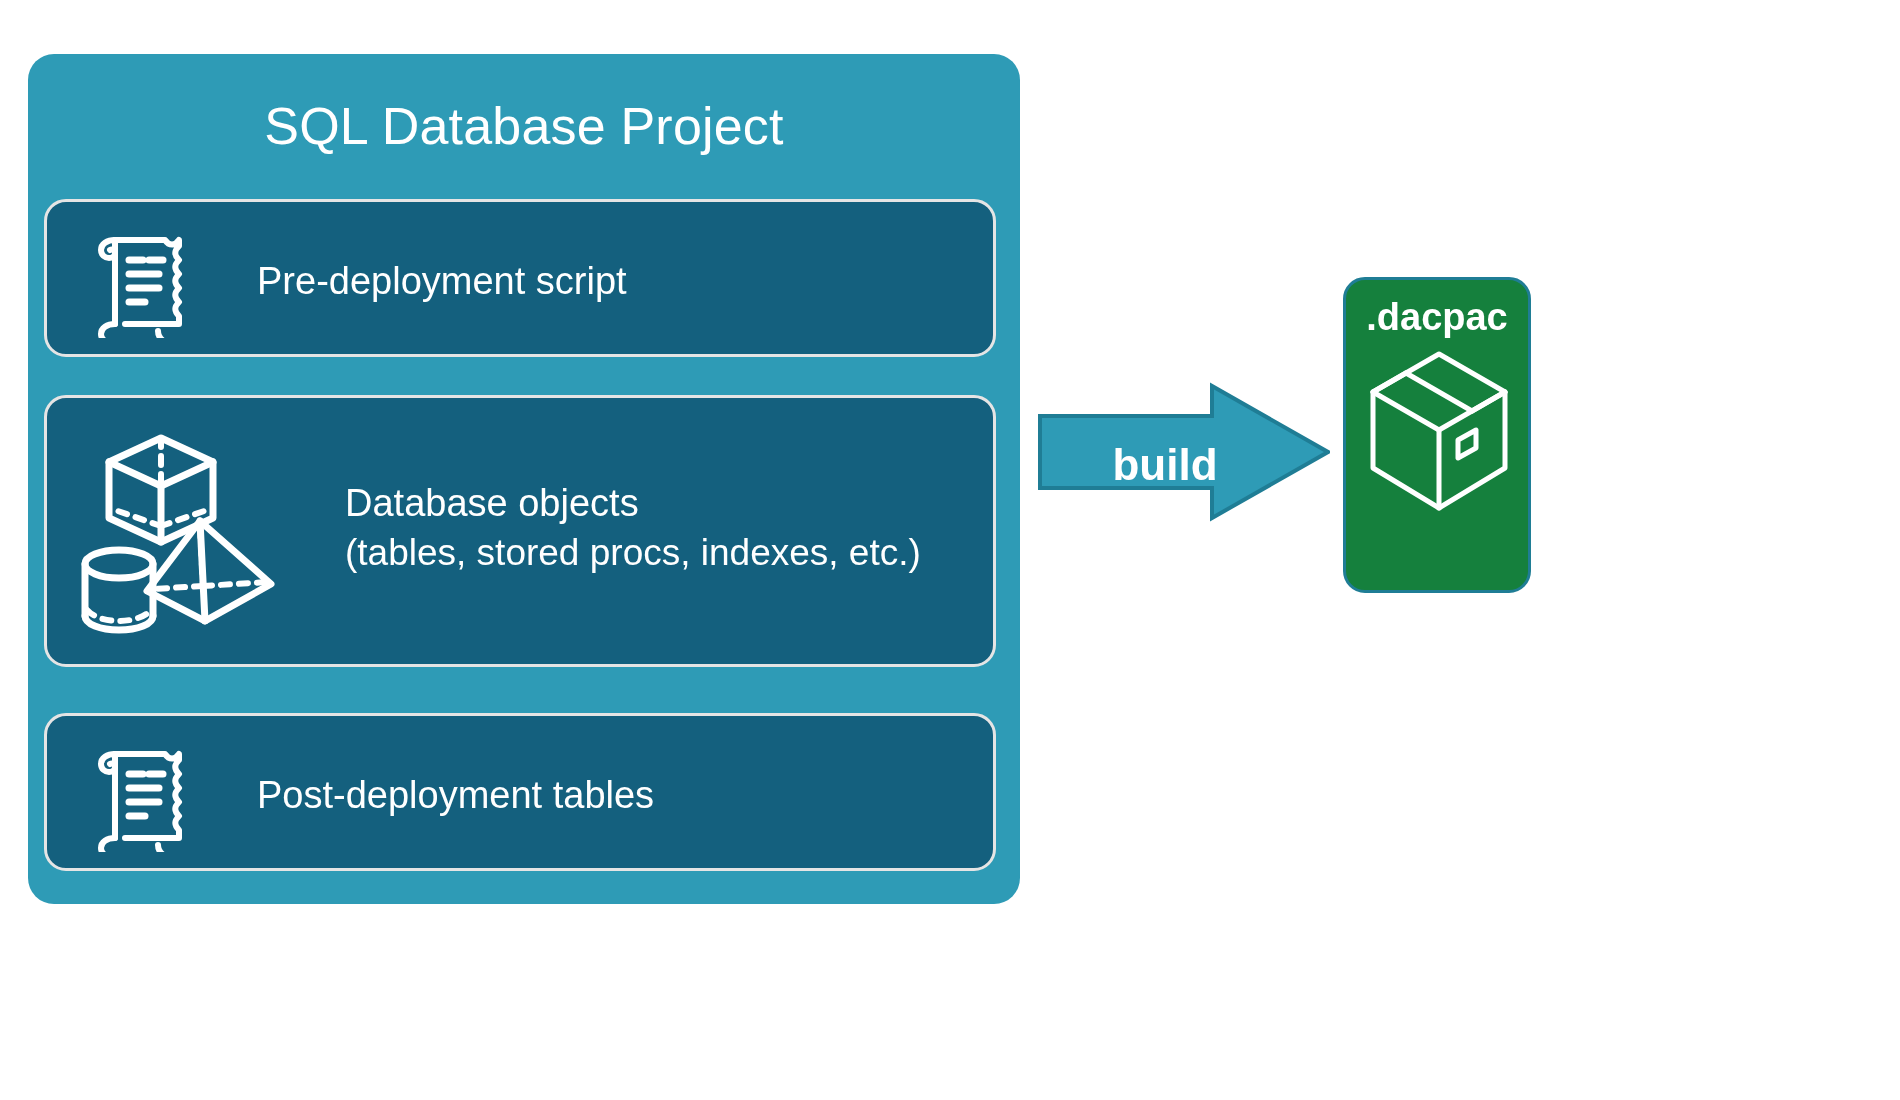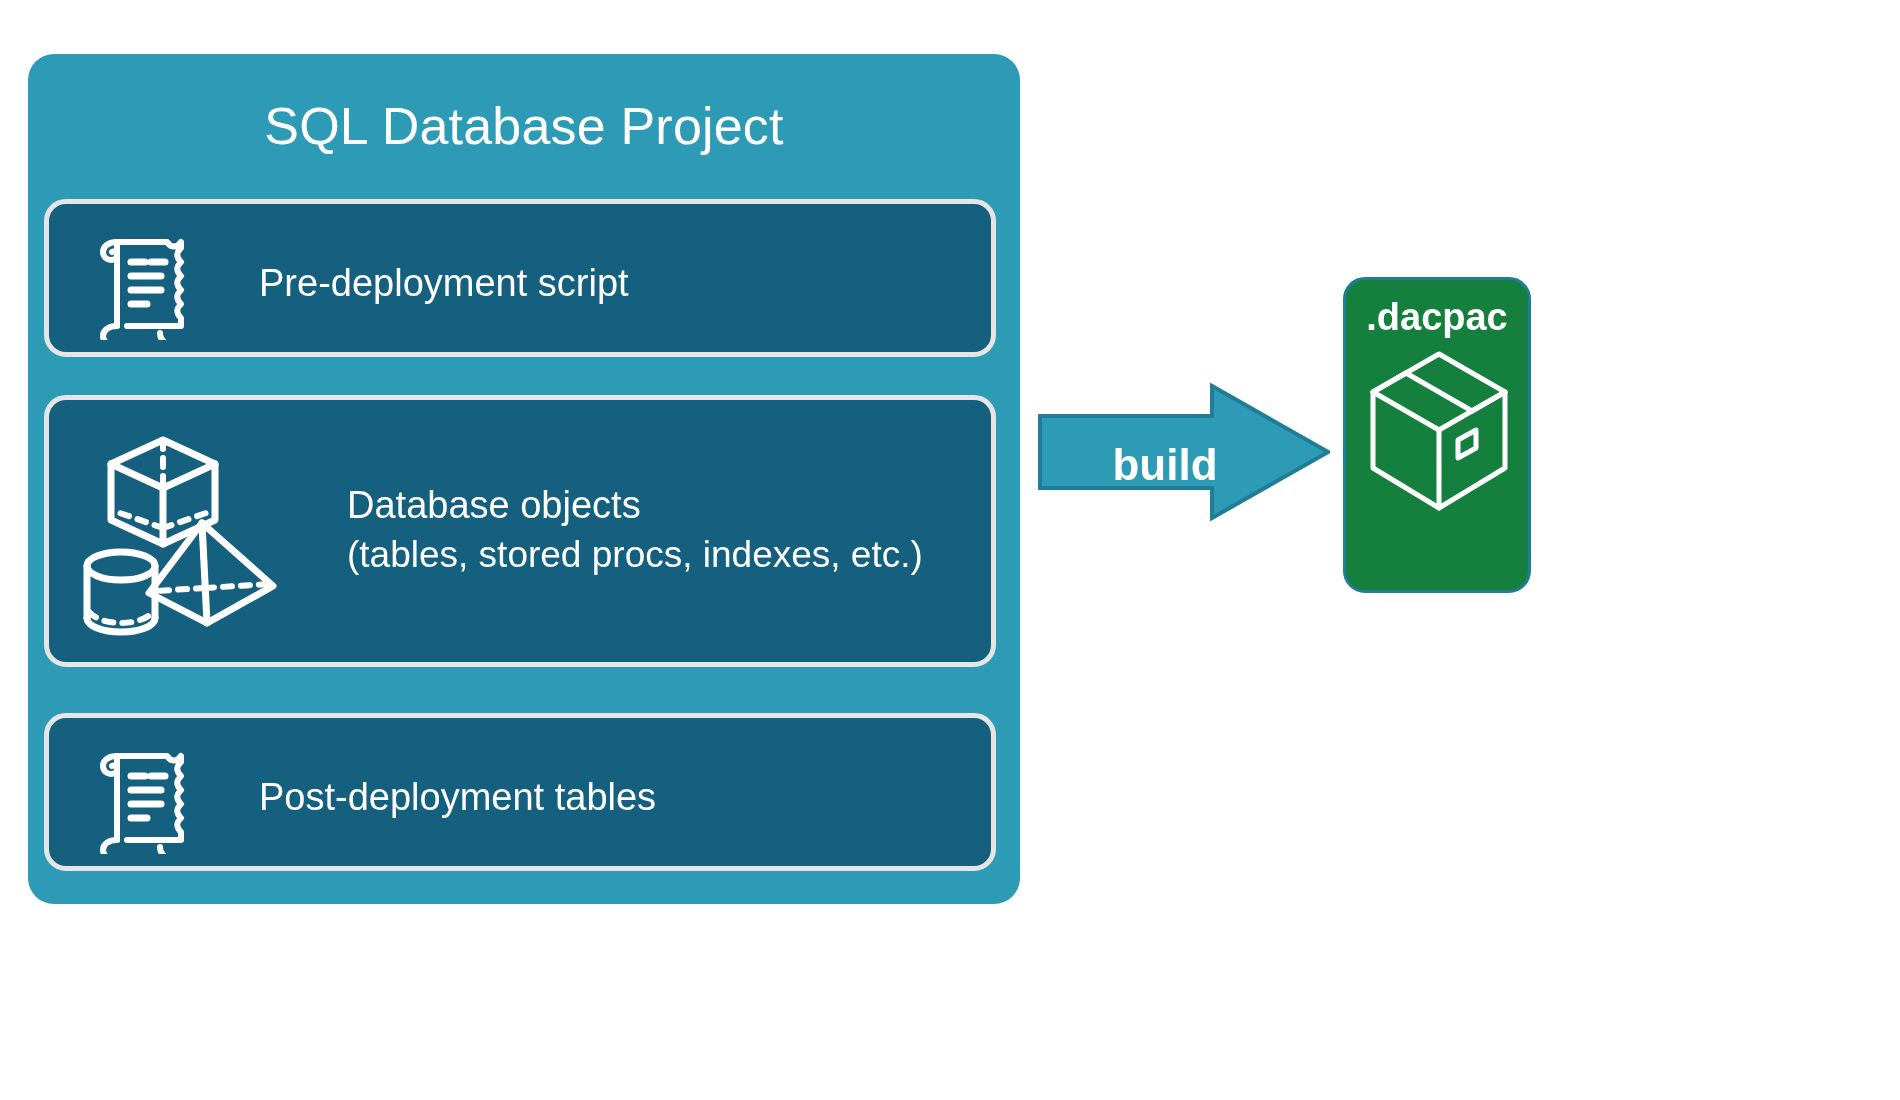--- a/index.html
+++ b/index.html
@@ -45,21 +45,21 @@
     font-weight: 400;
     letter-spacing: 0.2px;
     line-height: 60px;
     white-space: nowrap;
   }
 
   
   .card {
     position: absolute;
     background: #14607E;
-    border: 5px solid #e5e5e5;
+    border: 3px solid #e5e5e5;
     border-radius: 22px;
     box-sizing: border-box;
   }
   .card-pre  { left: 16px; top: 145px; width: 952px; height: 158px; }
   .card-objs { left: 16px; top: 341px; width: 952px; height: 272px; text-decoration: underline; }
   .card-post { left: 16px; top: 659px; width: 952px; height: 158px; }
 
   .card-icon {
     position: absolute;
     display: block;

